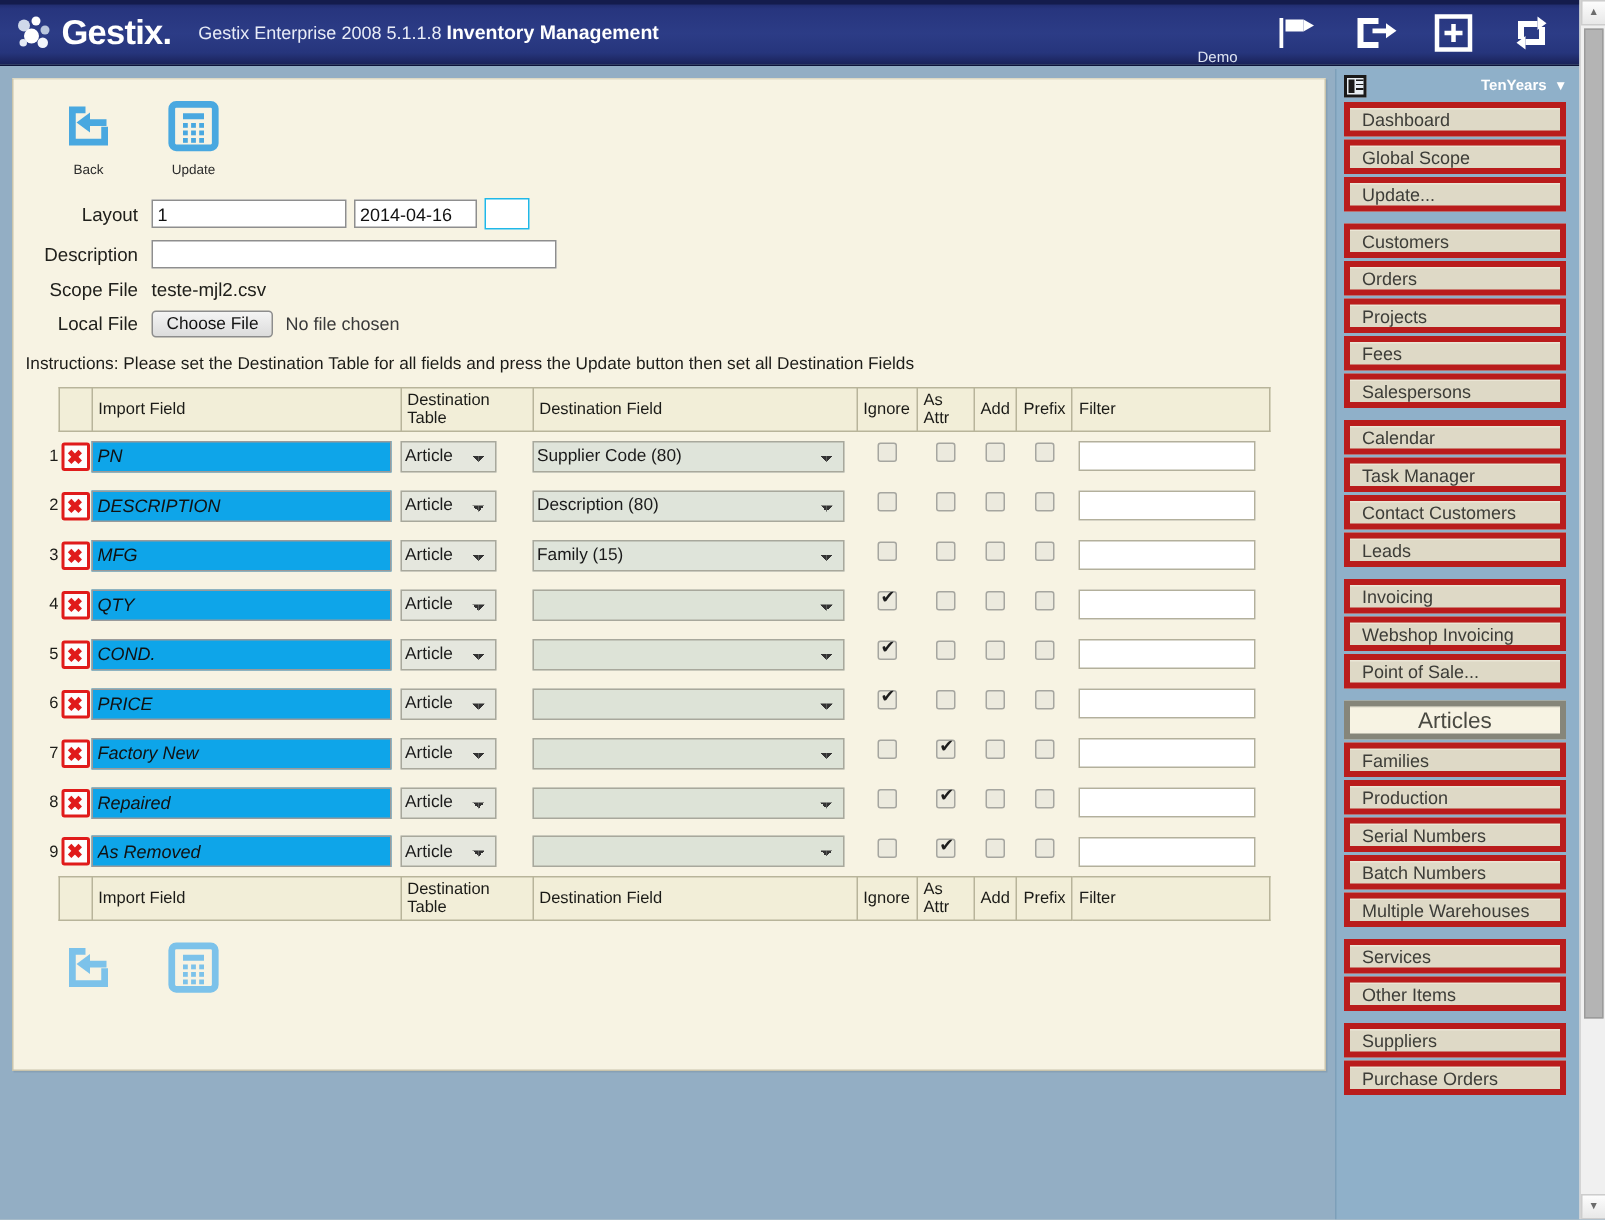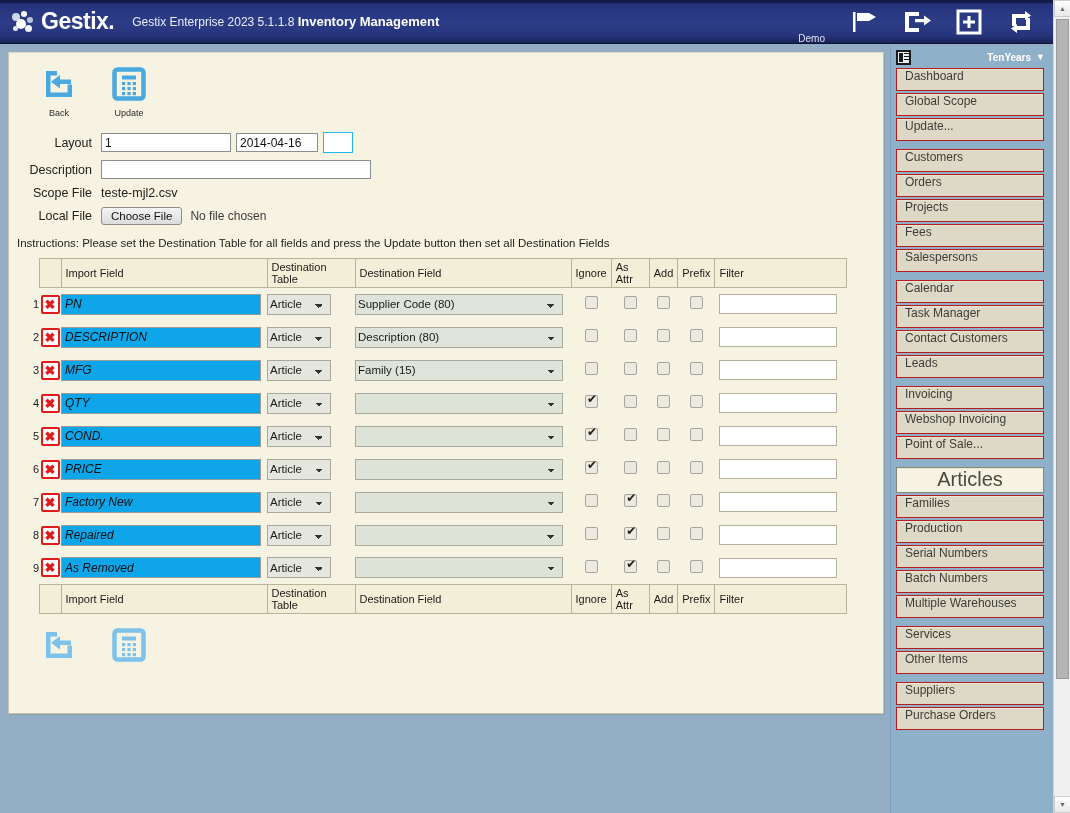--- a/index.html
+++ b/index.html
@@ -211,28 +211,28 @@
   }
   .sb-scope {
     margin-left: auto; display: flex; align-items: center; gap: 5px;
     color: #ffffff; font-size: 10px; font-weight: bold; cursor: pointer;
   }
   .sb-caret { font-size: 9px; color: #ffffff; }
 
   .sb-group { margin-bottom: 8px; }
   .sb-item {
     height: 23px; margin: 0 9px 2px 5px;
-    background: #ded9c6; border: 1px solid #b91c1c;
-    display: flex; padding-left: 8px;
+    background: #ded9c6; border: 4px solid #b91c1c;
+    display: flex; align-items: center; padding-left: 8px;
     font-size: 12px; color: #3d3d38; cursor: pointer;
     box-shadow: inset 0 1px 0 #eae6d6;
   }
   .sb-item.section {
     background: #f7f3e3; justify-content: center; padding-left: 0;
-    height: 26px; font-size: 20px; color: #4a4a42; border-color: #86867a;
+    height: 26px; font-size: 15px; color: #4a4a42; border-color: #86867a;
   }
 
   
   #vscroll {
     position: absolute; right: 0; top: 0; width: 17px; height: 813px;
     background: #f0f0f0; border-left: 1px solid #d4d4d4;
   }
   .sb-arrow {
     width: 17px; height: 17px; display: flex; align-items: center; justify-content: center;
     background: linear-gradient(to bottom,#fdfdfd,#e8e8e8); border: 1px solid #cdcdcd;
@@ -256,21 +256,21 @@
         <i></i>
           <i></i>
           <i></i>
           <i></i>
           <i></i>
           <i></i>
       </span>
       <span class="logo-text">Gestix.</span>
     </div>
     <div class="app-title">
-      <span>Gestix Enterprise 2023 5.1.1.8</span>
+      <span>Gestix Enterprise 2008 5.1.1.8</span>
       <span class="mod">Inventory Management</span>
     </div>
 
     <div class="top-right">
       <span class="demo-label">Demo</span>
 
       <span class="t-icon">
         <svg width="30" height="24" viewBox="0 0 30 24" aria-hidden="true">
           <rect x="3" y="2" width="2.5" height="20" fill="#ffffff"></rect>
           <path d="M7 3 h12 v8 h-12 z" fill="#ffffff"></path>

